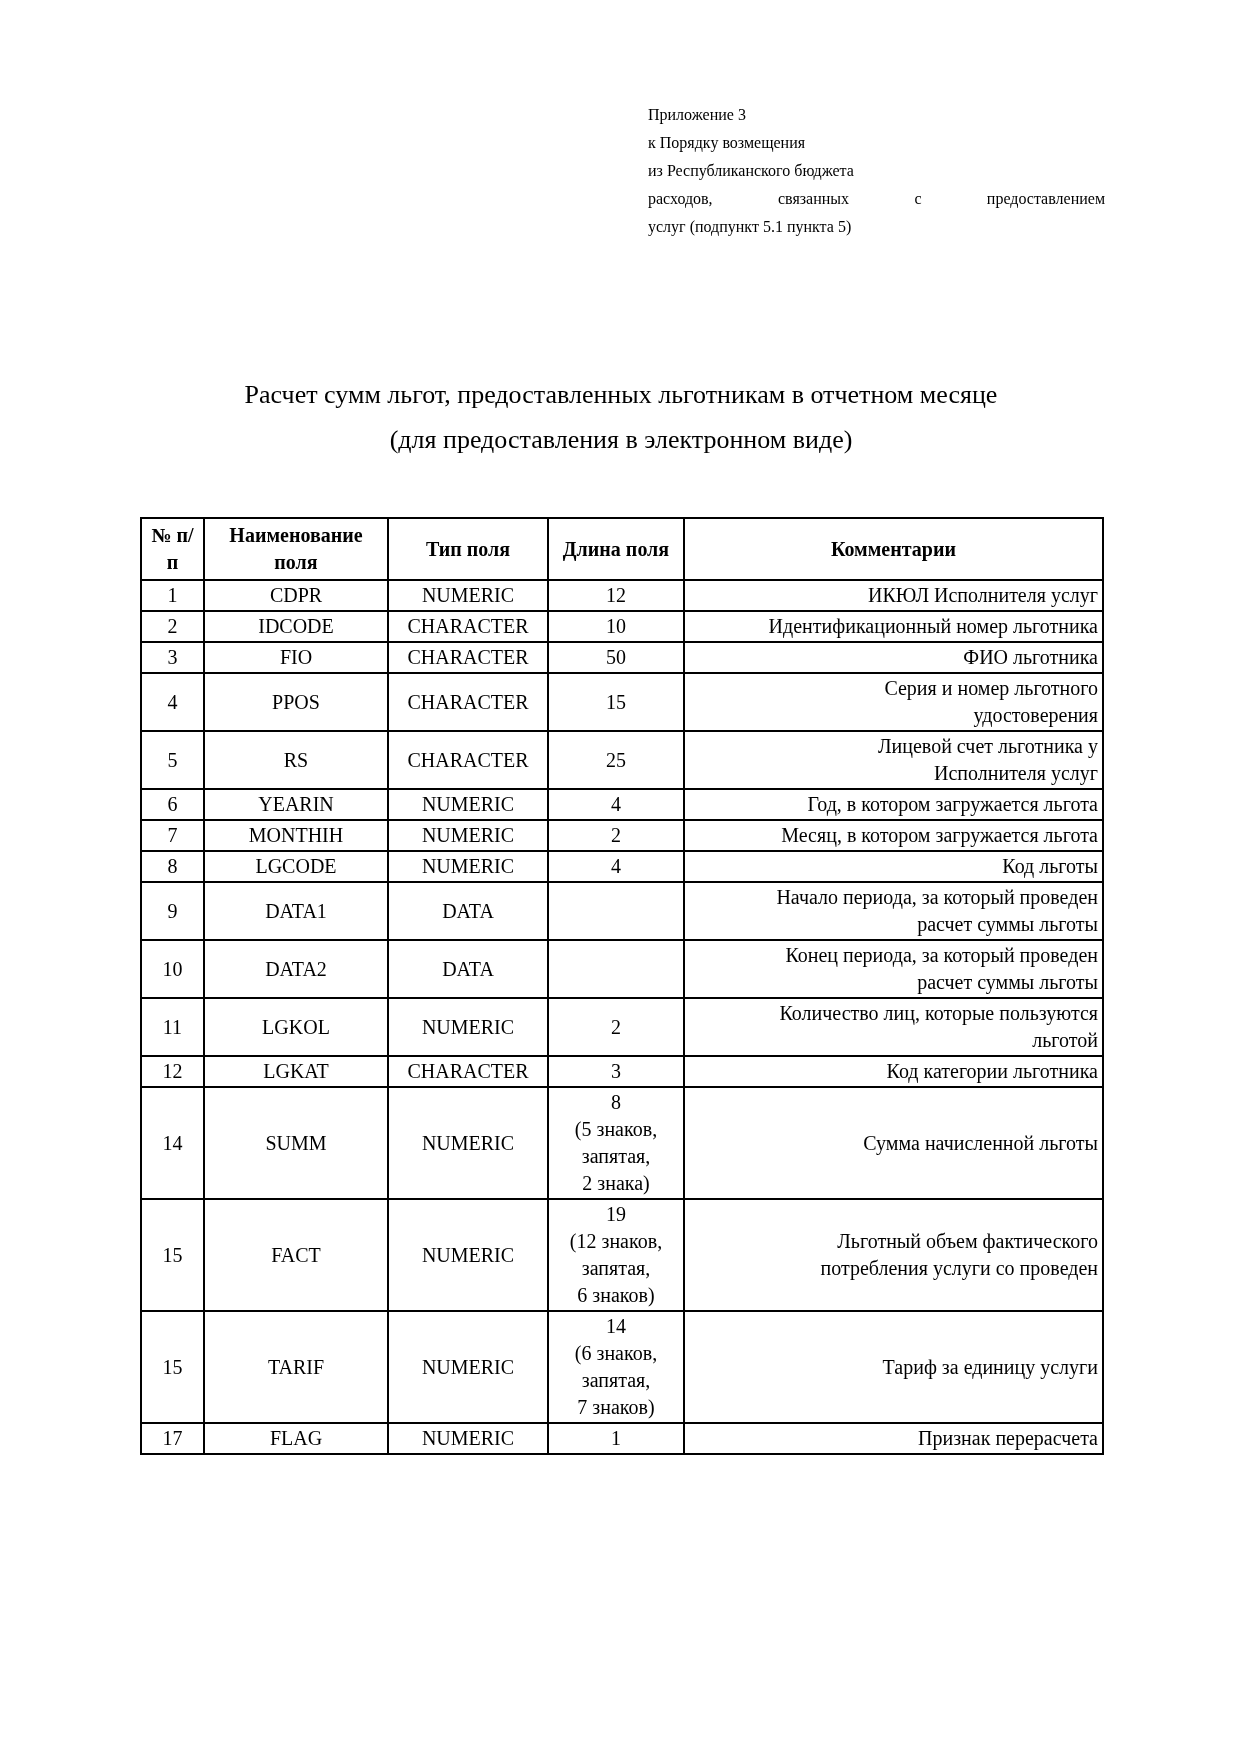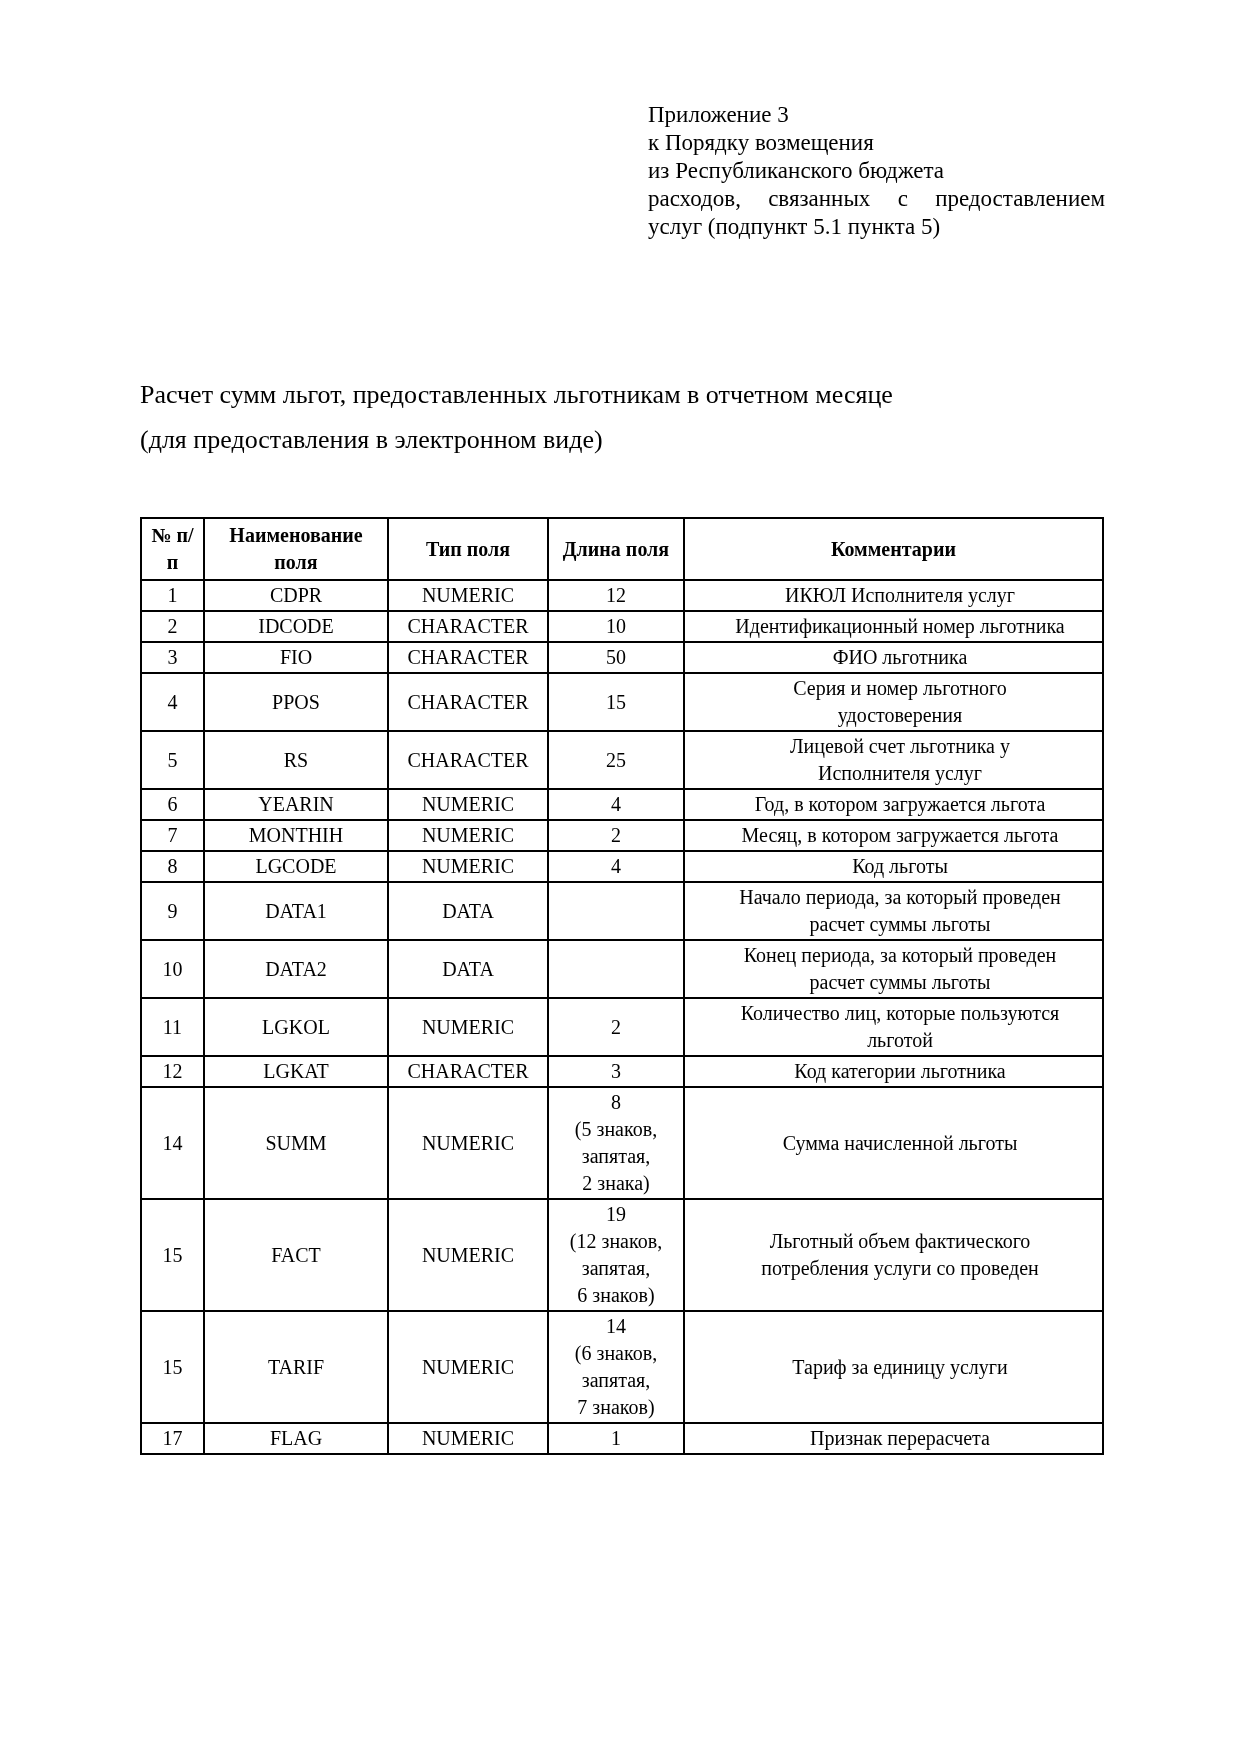--- a/index.html
+++ b/index.html
@@ -6,28 +6,28 @@
   body {
     width: 1241px; height: 1754px;
     font-family: "Liberation Serif", "DejaVu Serif", serif;
     color: #000;
   }
   .page { position: relative; width: 1241px; height: 1754px; overflow: hidden; }
 
   
   .appendix {
     position: absolute; left: 648px; top: 101px; width: 457px;
-    font-size: 23px; line-height: 28px; text-align: left;
+    font-size: 16px; line-height: 28px; text-align: left;
   }
   .appendix .justify { text-align: justify; text-align-last: justify; }
 
   
   .doc-title {
     position: absolute; left: 140px; top: 372px; width: 962px;
-    font-size: 26px; line-height: 45px; 
+    font-size: 26px; line-height: 45px; text-align: center;
   }
 
   
   table.fields-table {
     position: absolute; left: 140px; top: 517px;
     width: 962px; border-collapse: collapse; table-layout: fixed;
     font-size: 20px;
   }
   .fields-table th, .fields-table td {
     border: 2px solid #000;
@@ -40,21 +40,21 @@
   }
   .fields-table td {
     line-height: 27px; padding: 1px 4px;
     text-align: center; white-space: pre-line;
   }
   .fields-table col.w0 { width: 63px; }
   .fields-table col.w1 { width: 184px; }
   .fields-table col.w2 { width: 160px; }
   .fields-table col.w3 { width: 136px; }
   .fields-table col.w4 { width: 419px; }
-  .fields-table td.c4 { text-align: center; padding-left: 17px; }
+  .fields-table td.c4 { text-align: right; padding-left: 17px; }
 </style>
 </head>
 <body>
 
 <div class="page">
 
   <div class="appendix">
     <div>Приложение 3</div>
     <div>к Порядку возмещения</div>
     <div>из Республиканского бюджета</div>

